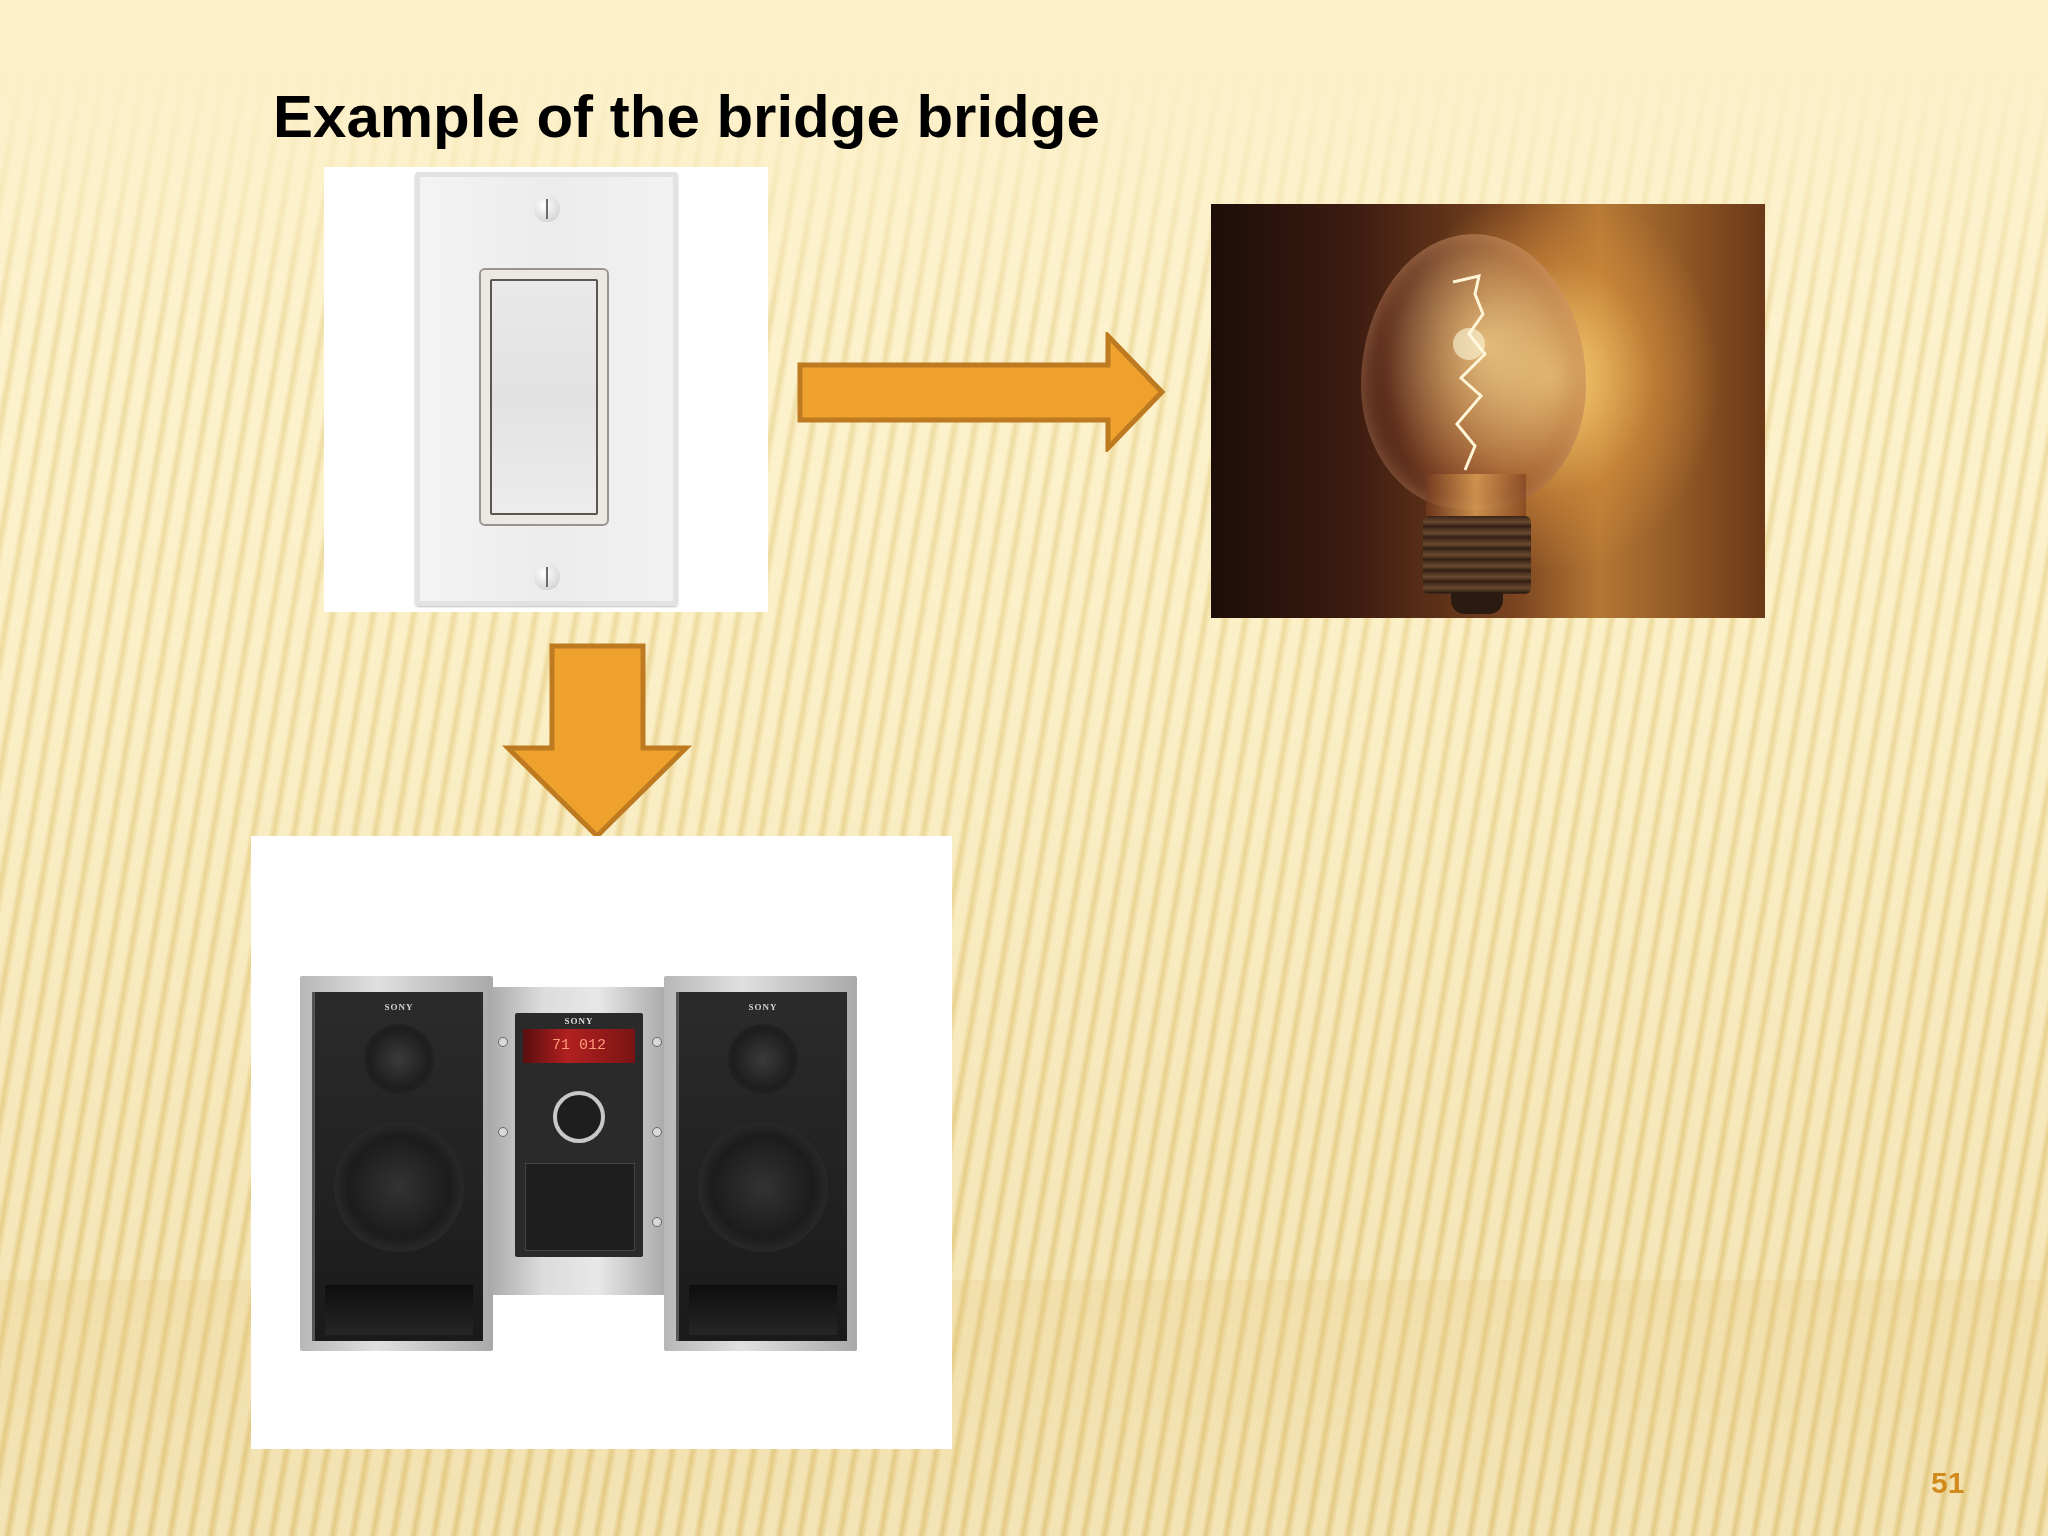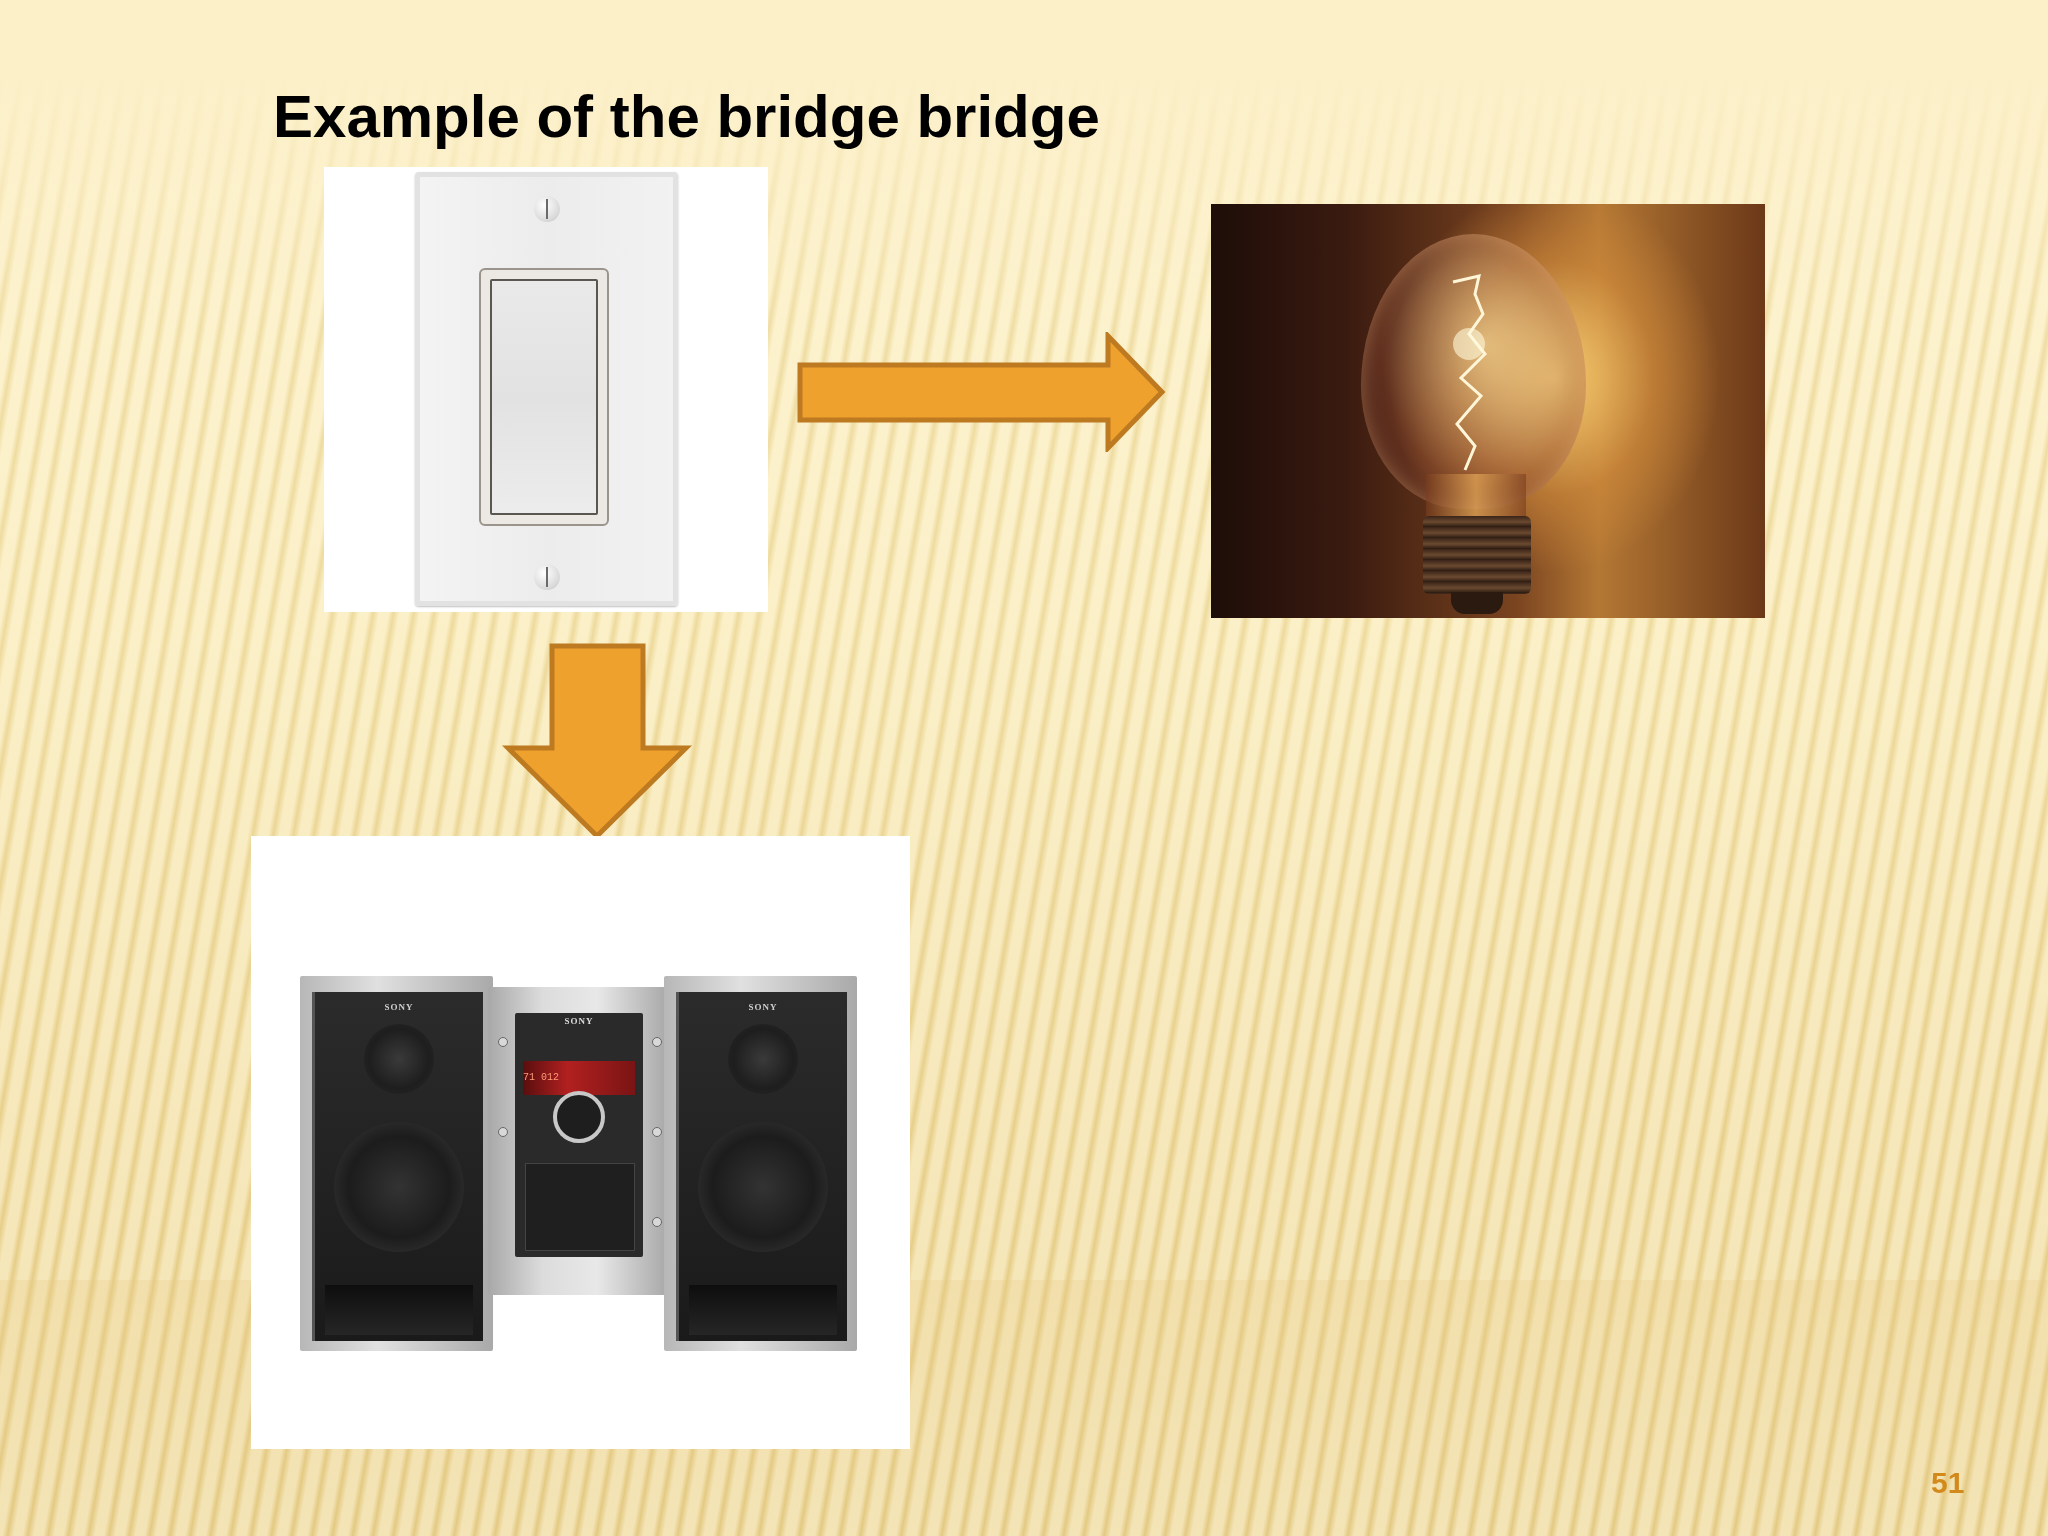--- a/index.html
+++ b/index.html
@@ -82,22 +82,22 @@
   }
   .bulb-tip {
     position: absolute; left: 240px; top: 388px; width: 52px; height: 22px;
     background: #2a1a10; border-radius: 0 0 14px 14px;
   }
   .filament {
     position: absolute; left: 228px; top: 70px; width: 60px; height: 200px;
   }
   
   .img-stereo {
-    position: absolute; left: 251px; top: 836px; width: 619px; height: 613px;
-    background: #ffffff; overflow: hidden; padding-left: 40px;
+    position: absolute; left: 251px; top: 836px; width: 701px; height: 613px;
+    background: #ffffff; overflow: hidden;
   }
   .speaker {
     position: absolute; top: 140px; width: 193px; height: 375px;
     background: linear-gradient(90deg, #b7b7b7, #e0e0e0 40%, #a9a9a9);
     border-radius: 2px;
   }
   .speaker-front {
     position: absolute; left: 12px; top: 16px; right: 10px; bottom: 10px;
     background: linear-gradient(180deg, #2b2b2b, #1a1a1a);
     border-left: 3px solid #555;
@@ -127,22 +127,22 @@
     position: absolute; left: 27px; top: 26px; width: 128px; height: 244px;
     background: #2a2a2a; border-radius: 2px;
   }
   .cu-logo {
     position: absolute; left: 0; right: 0; top: 3px; text-align: center;
     font-family: "Liberation Serif", serif; font-weight: bold; font-size: 9px; color: #ddd; letter-spacing: 1px;
   }
   .cu-display {
     position: absolute; left: 8px; top: 16px; width: 112px; height: 34px;
     background: linear-gradient(90deg, #5a0e0e, #b22020 40%, #7a1414);
-    color: #ff9a7a; font-family: "Liberation Mono", monospace; font-size: 10px;
-    text-align: left; line-height: 34px; margin-top: 32px;
+    color: #ff9a7a; font-family: "Liberation Mono", monospace; font-size: 15px;
+    text-align: center; line-height: 34px;
   }
   .cu-ring {
     position: absolute; left: 38px; top: 78px; width: 52px; height: 52px; border-radius: 50%;
     border: 4px solid #c8c8c8; background: #1e1e1e; box-sizing: border-box;
   }
   .cu-tape {
     position: absolute; left: 10px; top: 150px; width: 108px; height: 86px;
     background: #1f1f1f; border: 1px solid #444;
   }
   .cu-btn {

